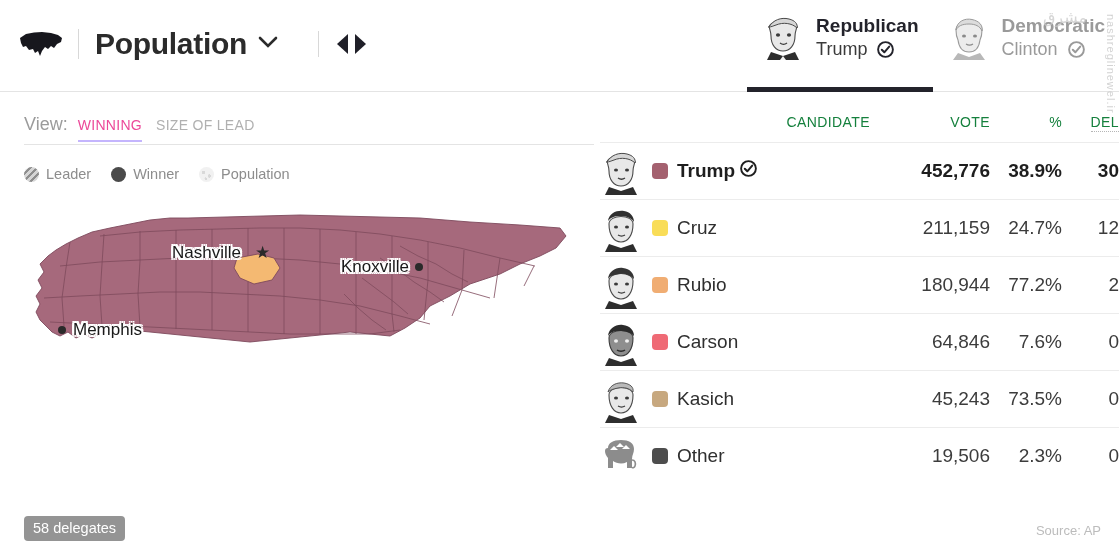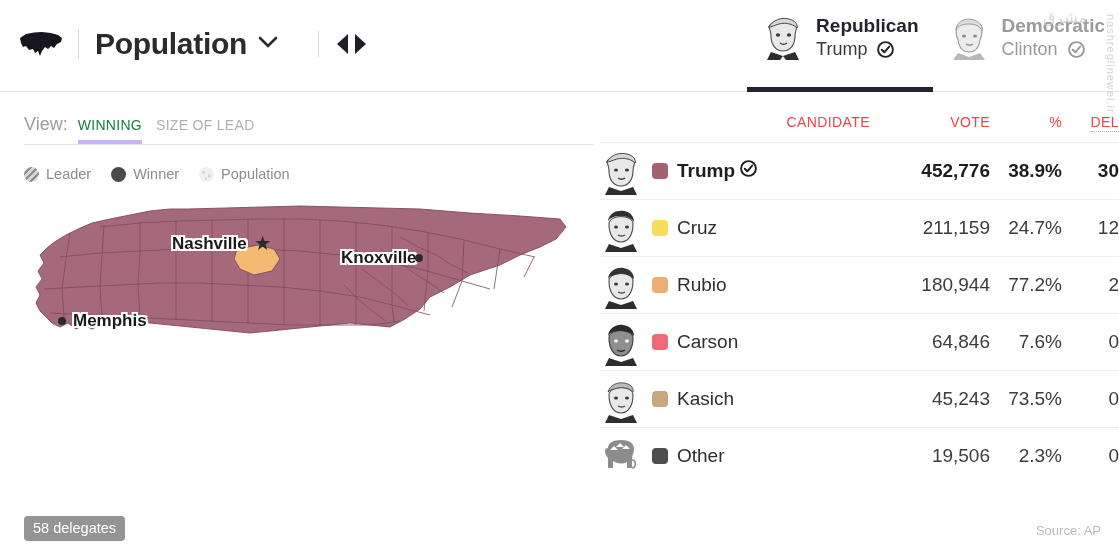--- a/index.html
+++ b/index.html
@@ -170,22 +170,22 @@
   }
   .view-opt {
     font-size: 14px;
     letter-spacing: 0.3px;
     color: #b0b0b0;
     margin-right: 14px;
     padding-bottom: 7px;
     cursor: pointer;
   }
   .view-opt.active {
-    color: #15803d;
-    border-bottom: 4px solid #c4b5fd;
+    color: #ec4899;
+    border-bottom: 2px solid #c4b5fd;
   }
 
   .hrule {
     position: absolute;
     left: 24px; top: 52px;
     width: 570px;
     height: 1px;
     background: #e4e4e4;
   }
 
@@ -220,22 +220,22 @@
       radial-gradient(circle at 68% 60%, #d8d8d8 1.6px, transparent 1.7px),
       radial-gradient(circle at 45% 78%, #d8d8d8 1.2px, transparent 1.3px);
   }
   .legend-text {
     font-size: 14.5px;
     color: #8d8d8d;
   }
 
   .map-wrap {
     position: absolute;
-    left: 0; top: 105px;
-    width: 600px; height: 250px; font-weight: bold;
+    left: 0; top: 114px;
+    width: 600px; height: 250px;
   }
   .map-svg { display: block; }
 
   .city-label {
     position: absolute;
     font-size: 17px;
     color: #1a1a1a;
     white-space: nowrap;
     text-shadow:
       -2px 0 #fff, 2px 0 #fff, 0 -2px #fff, 0 2px #fff,
@@ -273,21 +273,21 @@
   }
 
   .res-table {
     width: 100%;
     border-collapse: collapse;
     table-layout: fixed;
   }
   .res-table th {
     font-weight: normal;
     font-size: 14px;
-    color: #ef4444;
+    color: #15803d;
     letter-spacing: 0.4px;
     padding: 22px 0 12px 0;
     text-align: right;
     vertical-align: bottom;
   }
   .th-cand { text-align: left; padding-left: 14px; width: 270px; }
   .th-vote { width: 120px; }
   .th-pct  { width: 72px; }
   .th-del  { width: 57px; padding-right: 18px; }
   .th-del span {

